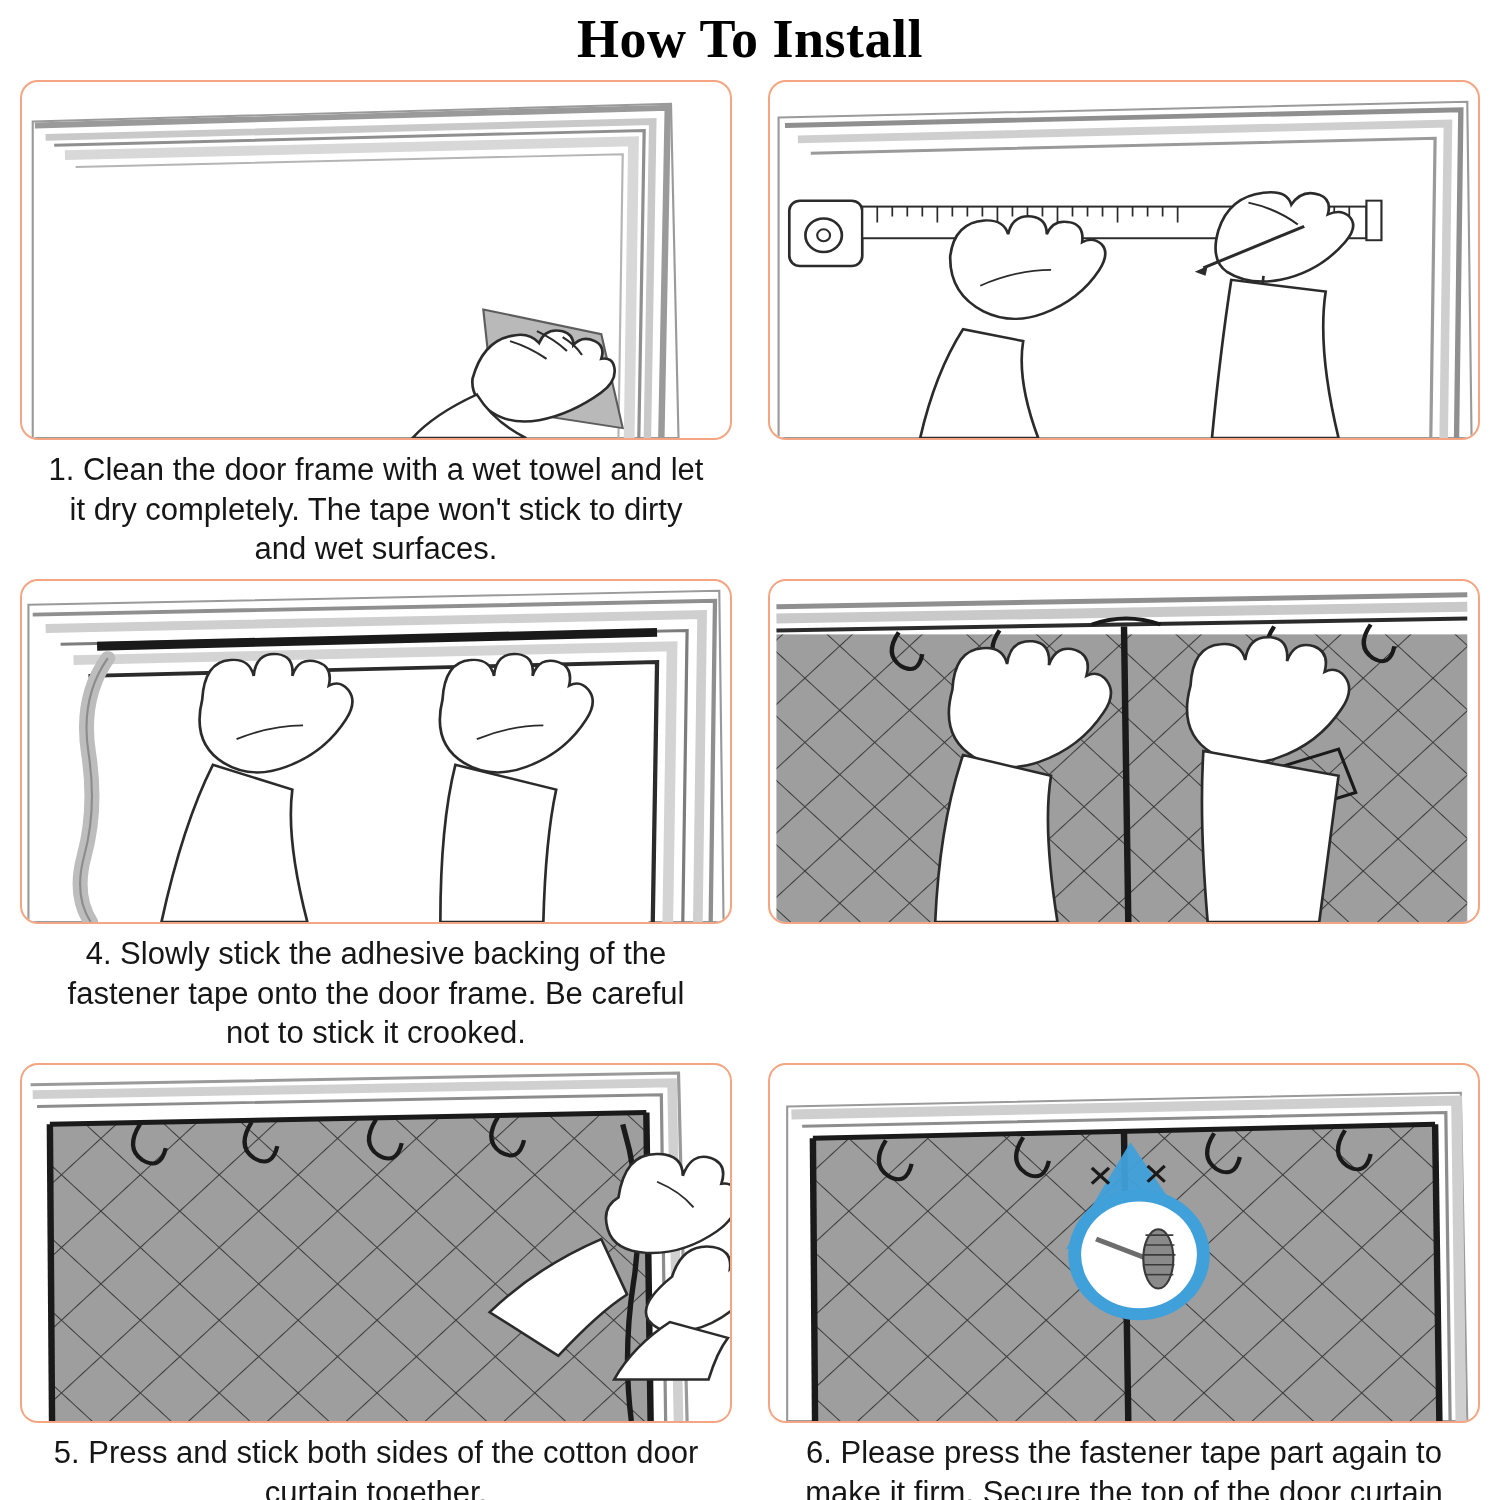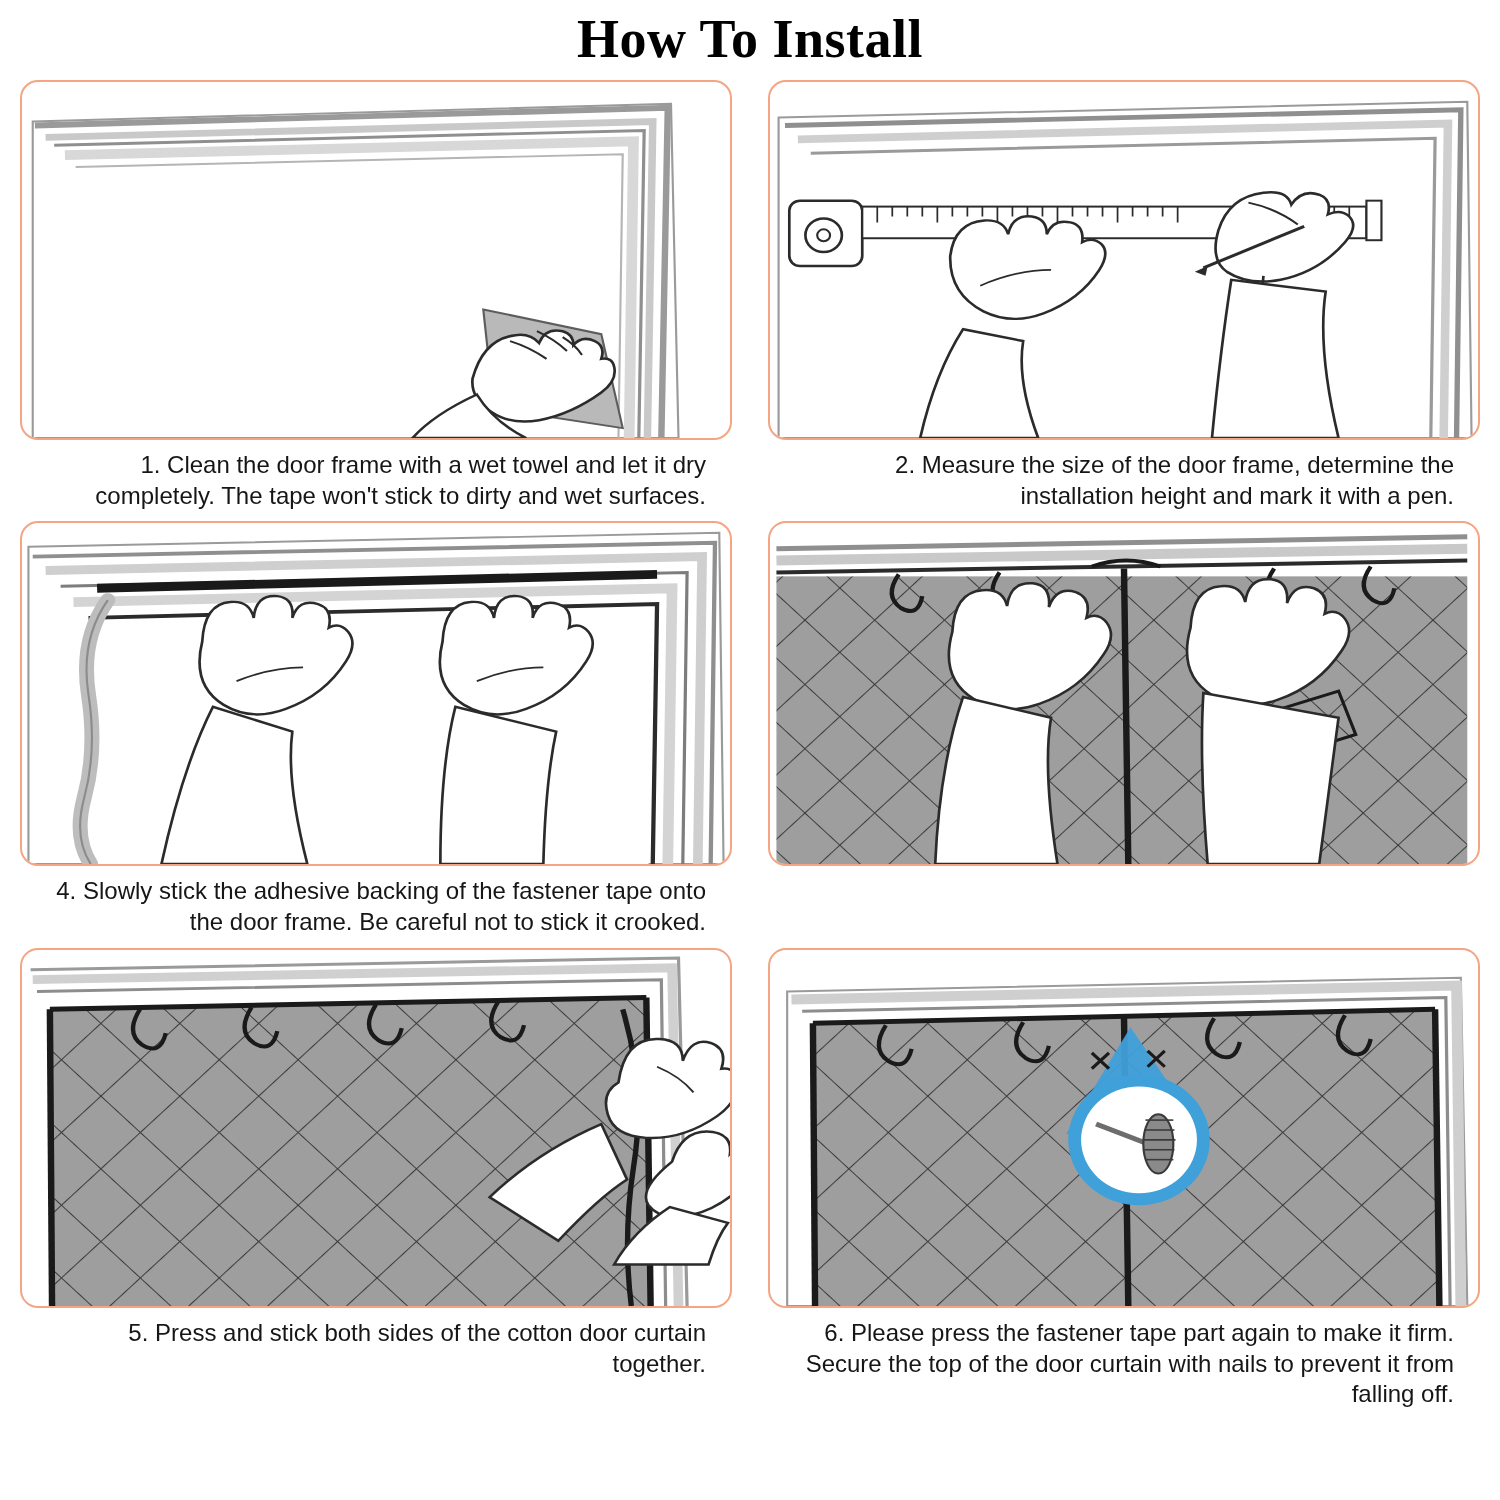--- a/index.html
+++ b/index.html
@@ -51,22 +51,22 @@
     background: #fff;
     overflow: hidden;
     position: relative;
   }
   .figure svg {
     display: block;
     width: 100%;
     height: 100%;
   }
   .caption {
-    text-align: right;
-    font-size: 24px;
+    text-align: center;
+    font-size: 31px;
     line-height: 1.28;
     padding: 10px 8px 6px 8px;
     color: #161616;
     max-width: 660px;
   }
   
   .row1 .figure { height: 360px; }
   .row2 .figure { height: 345px; }
   .row3 .figure { height: 360px; }
 </style>
@@ -154,21 +154,20 @@
           <path d="M180 250 q-26 44 -40 110 L250 360 q-20 -58 -14 -98 z" fill="#ffffff" stroke="#2b2b2b" stroke-width="2.5"></path>
 
           <path d="M418 150 q10 -34 42 -38 q22 -3 26 12 q10 -16 26 -10 q12 5 8 20 q12 -6 20 2 q9 10 -4 26 q-24 30 -60 38 q-30 6 -50 -8 q-16 -12 -8 -42 z" fill="#ffffff" stroke="#2b2b2b" stroke-width="2.5"></path>
           <path d="M446 122 q26 6 46 22" fill="none" stroke="#2b2b2b" stroke-width="2"></path>
           <path d="M460 196 q-4 54 -14 80" fill="none" stroke="#2b2b2b" stroke-width="2.5"></path>
           <path d="M430 200 q-10 70 -18 160 L530 360 q-20 -90 -12 -148 z" fill="#ffffff" stroke="#2b2b2b" stroke-width="2.5"></path>
           <line x1="404" y1="188" x2="498" y2="146" stroke="#2b2b2b" stroke-width="3"></line>
           <path d="M396 192 l12 -6 l-2 10 z" fill="#2b2b2b"></path>
         </svg>
       </div>
-      <div class="caption">2. Measure the size of the door frame, determine the installation height and mark it with a pen.</div>
     </div>
 
     <div class="step row2">
       <div class="figure">
         <svg viewBox="0 0 660 345" preserveAspectRatio="none">
           <path d="M6 24 L650 10 L654 345 L6 345 Z" fill="#ffffff" stroke="#9a9a9a" stroke-width="2"></path>
           <path d="M10 34 L646 20 L642 345" fill="none" stroke="#8f8f8f" stroke-width="4"></path>
           <path d="M22 48 L634 34 L630 345" fill="none" stroke="#cfcfcf" stroke-width="9"></path>
           <path d="M36 64 L620 50 L616 345" fill="none" stroke="#7d7d7d" stroke-width="3"></path>
           <path d="M48 80 L606 66 L602 345" fill="none" stroke="#d4d4d4" stroke-width="10"></path>

